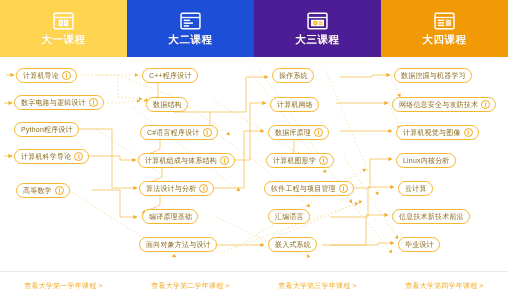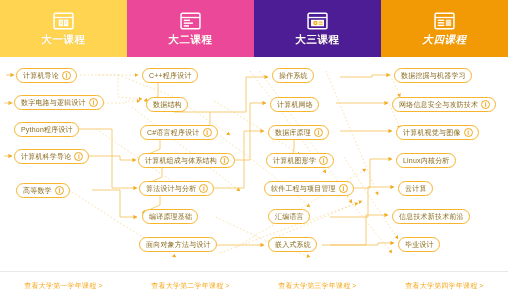--- a/index.html
+++ b/index.html
@@ -11,23 +11,23 @@
   #root { position:relative; width:508px; height:247px; background:#fff; }
 
   
   .tabs { position:absolute; left:0; top:0; width:508px; height:57px; display:flex; }
   .tab {
     flex:1 1 25%; height:57px;
     display:flex; flex-direction:column; align-items:center; justify-content:center;
     gap:3px; cursor:pointer; position:relative;
   }
   .tab.t0 { background:#ffd451; }
-  .tab.t1 { background:#ec4899; }
+  .tab.t1 { background:#1d4ed8; }
   .tab.t2 { background:#4c1d95; }
-  .tab.t3 { background:#f29a05;font-style:italic; }
+  .tab.t3 { background:#f29a05; }
   .tab-ico { width:21px; height:18px; display:block; }
   .tab-label {
     font-size:10.5px; color:#ffffff; letter-spacing:.6px;
     font-weight:bold; line-height:12px; white-space:nowrap;
     text-shadow:0 0 1px rgba(180,120,0,.25);
   }
 
   
   .canvas { position:absolute; left:0; top:57px; width:508px; height:214px; background:#fff; }
   .edges { position:absolute; left:0; top:0; width:508px; height:214px; }

